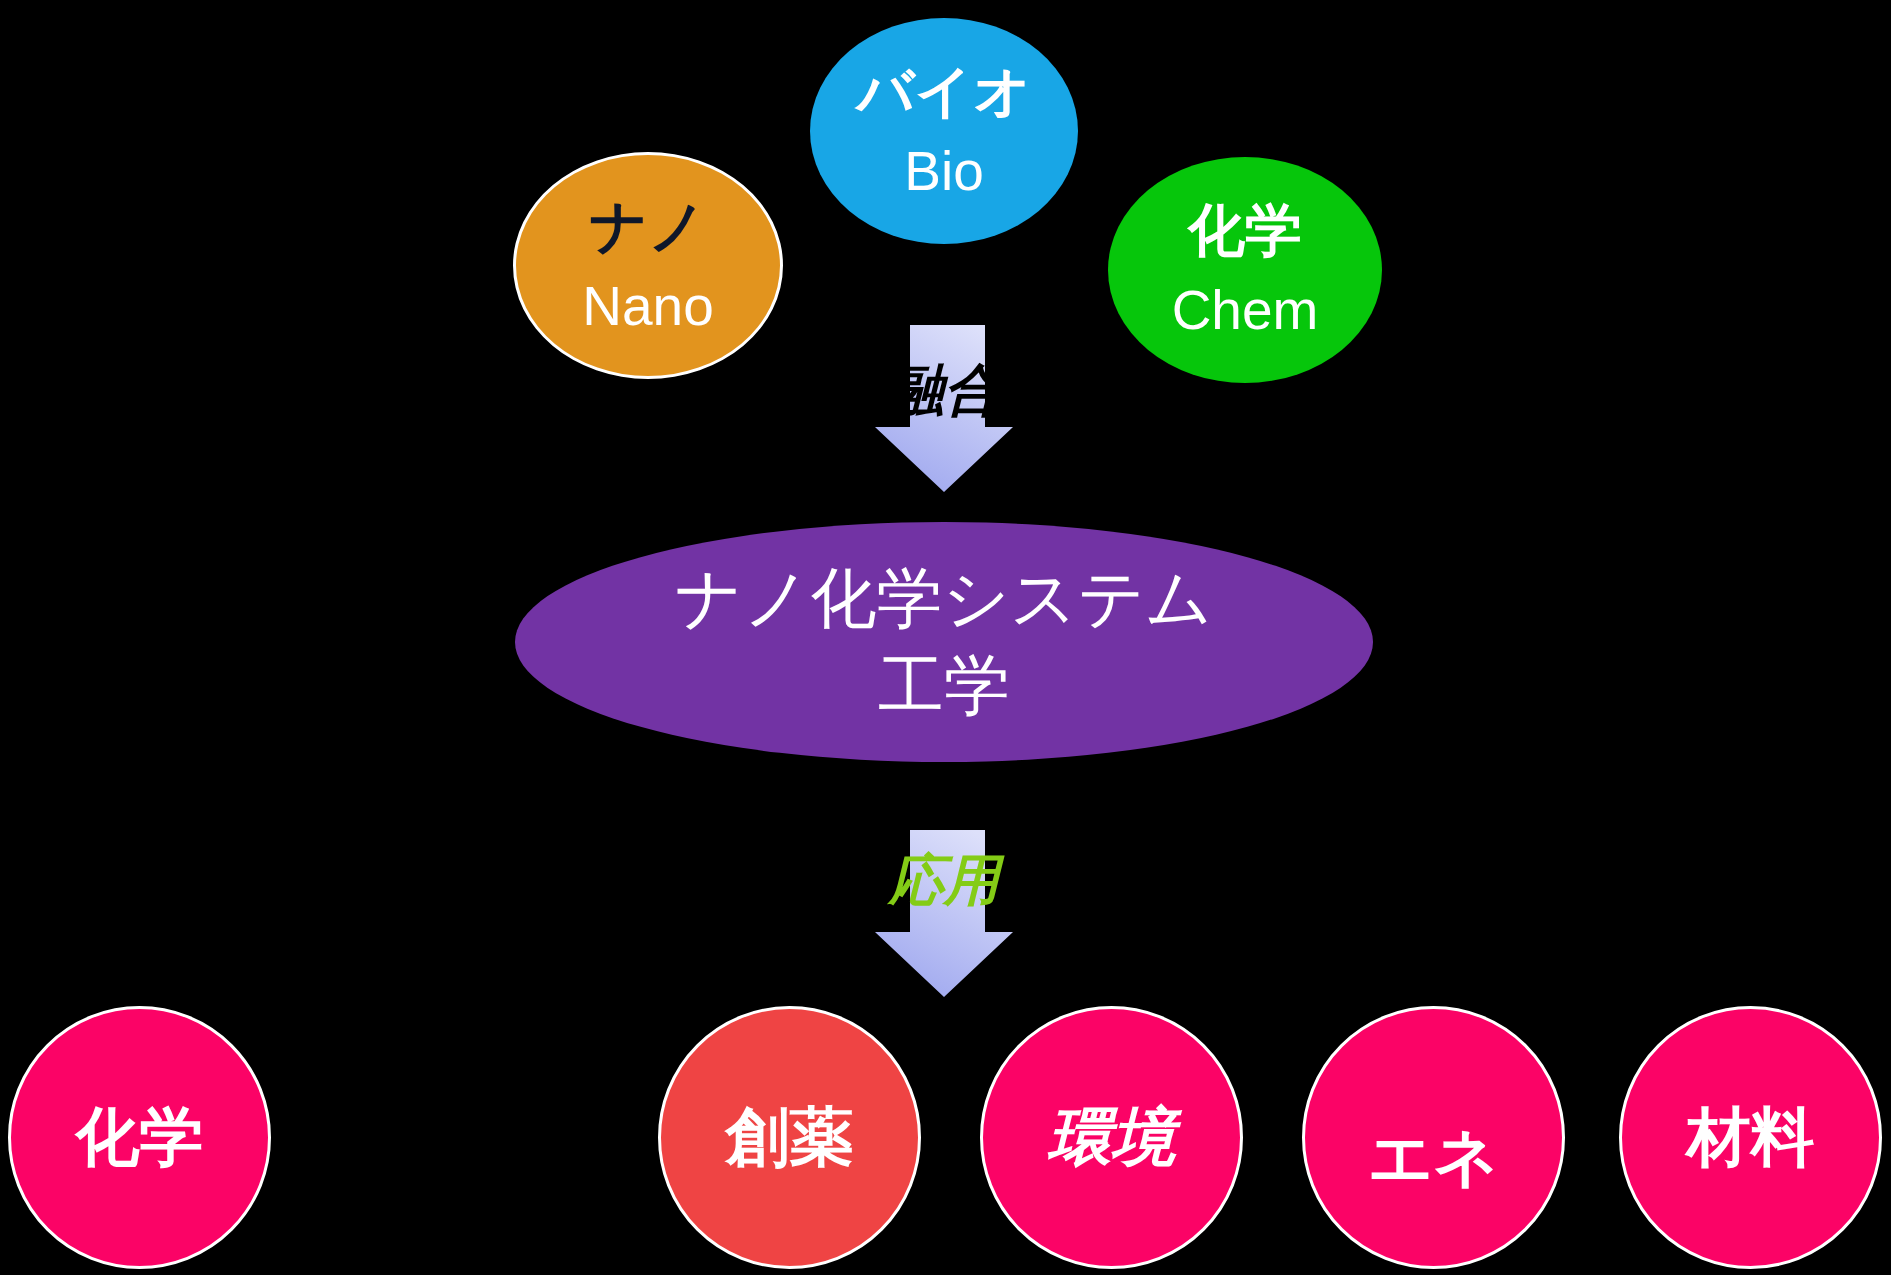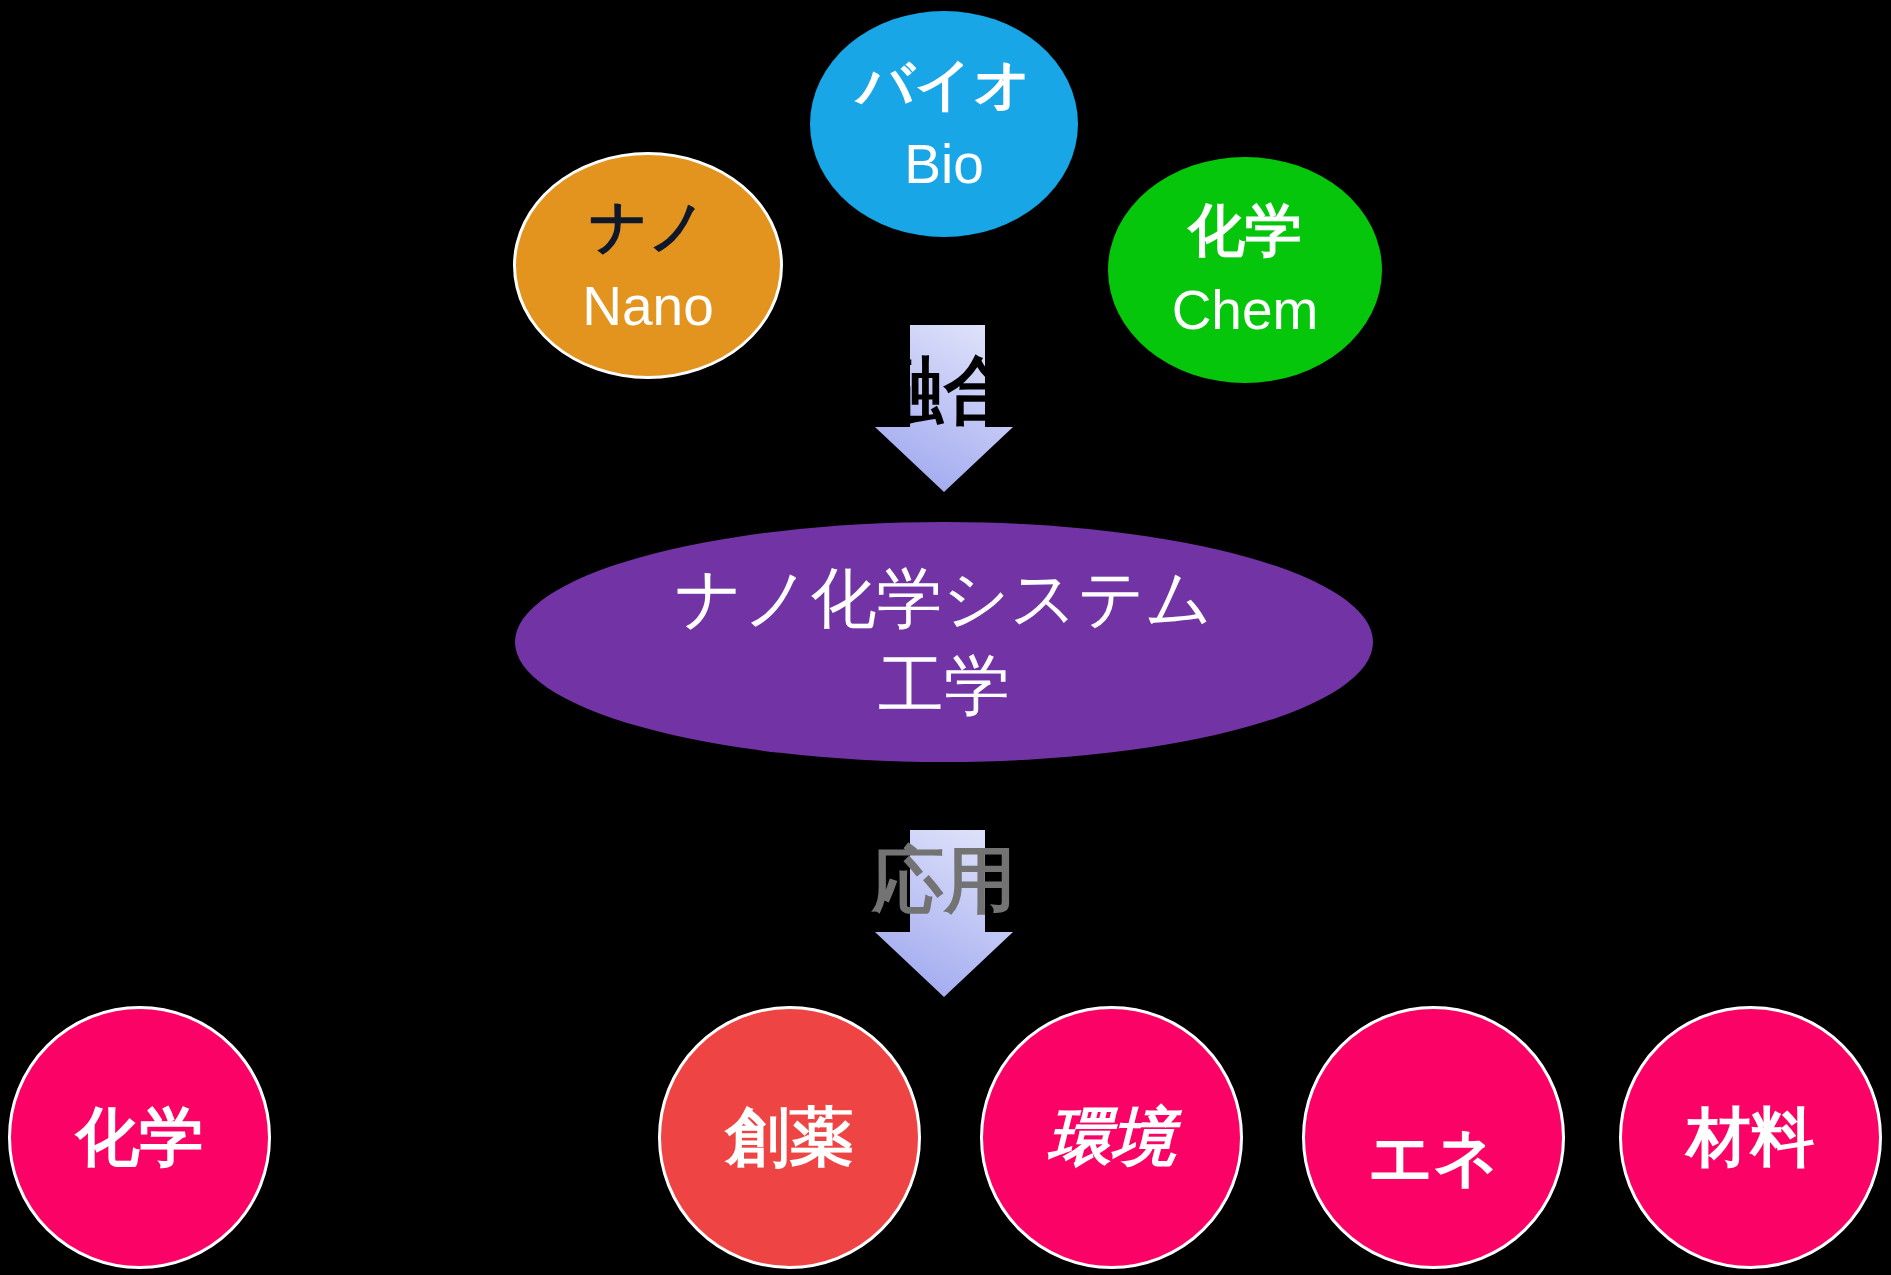--- a/index.html
+++ b/index.html
@@ -15,34 +15,35 @@
     border-radius:50%;
     display:flex;flex-direction:column;
     align-items:center;justify-content:center;
     text-align:center;
     box-sizing:border-box;
     color:#fff;
   }
   .bubble .jp{font-size:57px;line-height:80px;font-weight:600;white-space:nowrap;}
   .bubble .en{font-size:55px;line-height:80px;font-weight:400;white-space:nowrap;}
   #bubble-nano{left:513px;top:152px;width:270px;height:227px;border:3px solid #fff;}
-  #bubble-bio{left:810px;top:11px;width:268px;height:226px;}
+  #bubble-bio{left:810px;top:18px;width:268px;height:226px;}
   #bubble-chem{left:1108px;top:157px;width:274px;height:226px;}
 
   .block-arrow{position:absolute;width:138px;height:167px;}
   #arrow-fusion{left:875px;top:325px;}
   #arrow-application{left:875px;top:830px;}
 
   .arrow-label{
     position:absolute;
     left:794px;width:300px;
     text-align:center;
-    font-size:72px;line-height:56px;font-weight:600;
+    font-size:55px;line-height:56px;font-weight:600;
     white-space:nowrap;
     z-index:5;
+    font-style:italic;
   }
   #label-fusion{top:362px;}
   #label-application{top:852px;}
 
   #center-ellipse{
     position:absolute;
     left:515px;top:522px;width:858px;height:240px;
     border-radius:50%;
     display:flex;flex-direction:column;
     align-items:center;justify-content:center;
@@ -105,21 +106,21 @@
 
   <svg id="arrow-application" class="block-arrow" viewBox="0 0 138 167">
     <defs>
       <linearGradient id="grad-application" x1="0.7" y1="0" x2="0.25" y2="1">
         <stop offset="0" stop-color="#DDE0FA"></stop>
         <stop offset="1" stop-color="#9FA8EF"></stop>
       </linearGradient>
     </defs>
     <polygon points="35,0 110,0 110,102 138,102 69,167 0,102 35,102" fill="url(#grad-application)"></polygon>
   </svg>
-  <div id="label-application" class="arrow-label" style="color: #737373;">応用</div>
+  <div id="label-application" class="arrow-label" style="color: #84cc16;">応用</div>
 
   <div id="circle-0" class="app-circle" style="background-color: rgb(251, 3, 102);">
     <span style="color: rgb(255, 255, 255);">化学</span>
   </div>
   <div id="circle-2" class="app-circle" style="background-color: #ef4444;">
     <span style="color: rgb(255, 255, 255);">創薬</span>
   </div>
   <div id="circle-3" class="app-circle" style="background-color: rgb(251, 3, 102);">
     <span style="color: rgb(255, 255, 255);">環境</span>
   </div>

